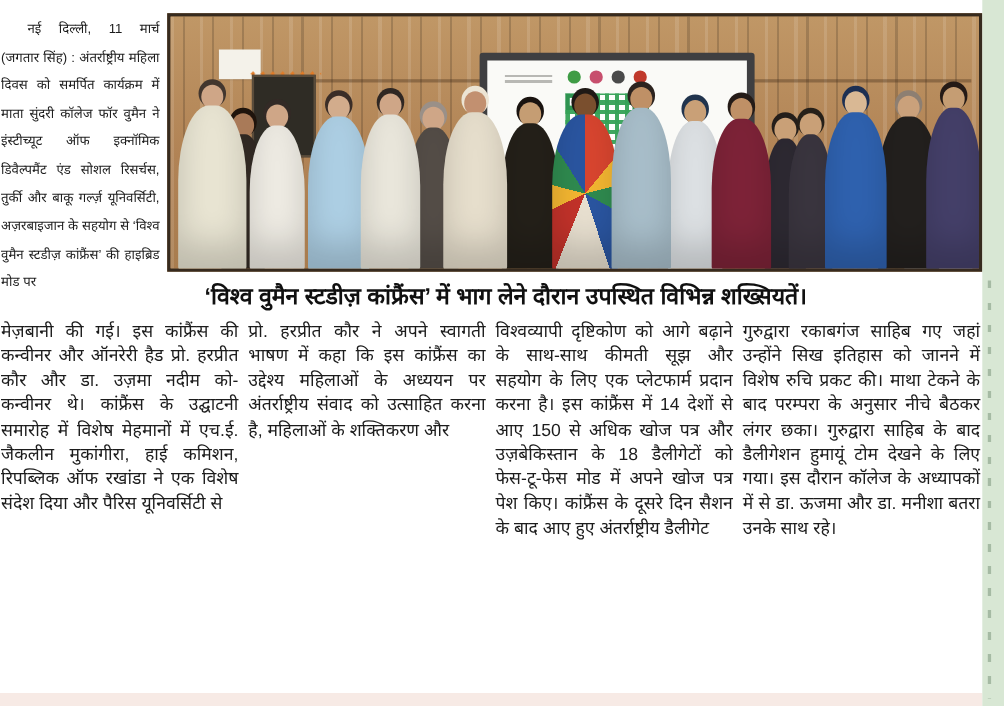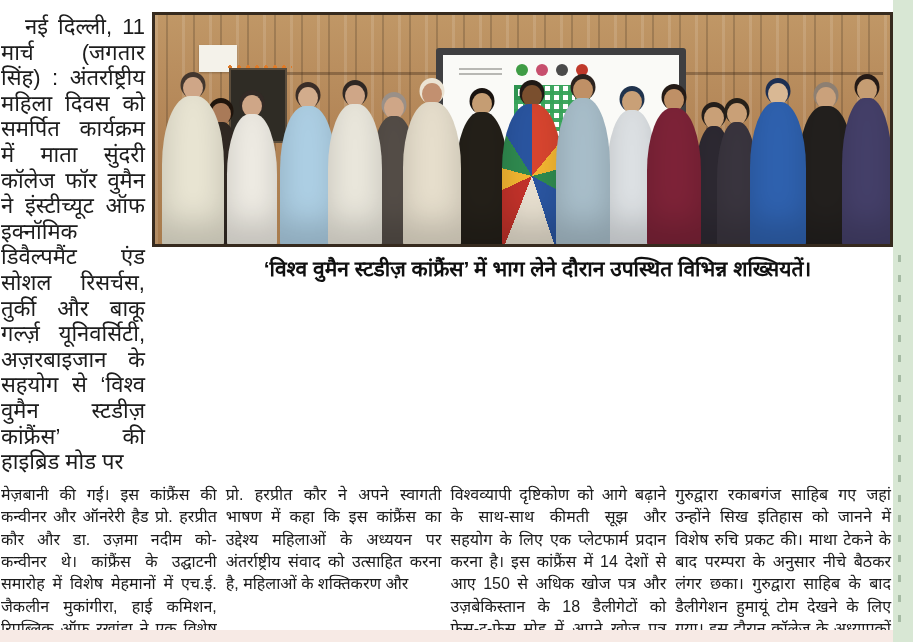--- a/index.html
+++ b/index.html
@@ -24,24 +24,24 @@
     padding-top:5px; text-align:center;
     font-family:"Liberation Serif","DejaVu Serif",serif;
     font-weight:bold; color:#141414;
     font-size:49px; line-height:1.32; letter-spacing:-1px;
   }
 
   
   .main-row { display:flex; margin-top:7px; }
   .left-col { width:152px; padding:2px 7px 0 1px; }
   .intro {
-    font-size:22px; line-height:25.6px; text-align:justify;
+    font-size:12px; line-height:25.6px; text-align:justify;
     text-indent:24px; color:#1c1c1c; word-break:break-word;
   }
-  .photo-area { flex:1;text-align:center; }
+  .photo-area { flex:1; }
 
   
   .photo { position:relative; height:235px; border:3px solid #362a1e; background:#b68c5c; overflow:hidden; }
   .wood { position:absolute; inset:0;
     background:
       repeating-linear-gradient(90deg, rgba(255,255,255,.12) 0 3px, rgba(0,0,0,0) 3px 11px, rgba(0,0,0,.16) 11px 13px, rgba(0,0,0,0) 13px 27px),
       linear-gradient(#c09766 0%, #b18355 55%, #a87c4e 100%); }
   .wood-seam { position:absolute; left:17%; right:1%; top:25%; height:3px; background:rgba(58,38,20,.35); }
   .notice { position:absolute; left:6%; top:13%; width:5.2%; height:12%; background:#f4f2ea; box-shadow:0 1px 2px rgba(0,0,0,.25); }
   .wall-frame { position:absolute; left:10%; top:23%; width:8%; height:33%; background:#2f2c25; border:2px solid #5a4c3b; }

